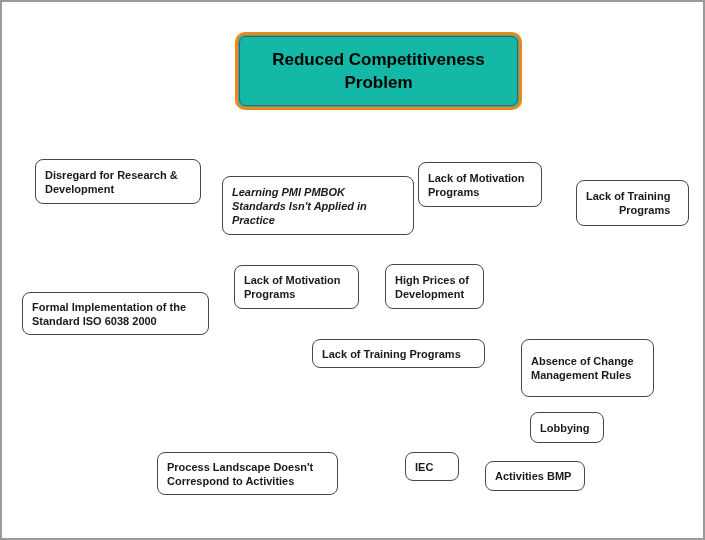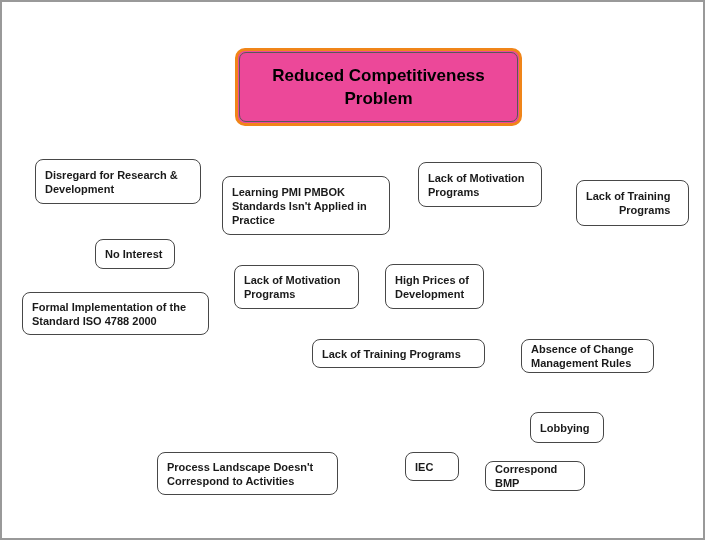--- a/index.html
+++ b/index.html
@@ -8,24 +8,24 @@
     width: 705px;
     height: 540px;
     background: #ffffff;
     border: 2px solid #999999;
     box-sizing: border-box;
     overflow: hidden;
     font-family: "Liberation Sans", sans-serif;
   }
   .main-topic {
     position: absolute;
-    left: 233px; top: 46px;
+    left: 233px; top: 30px;
     width: 287px; height: 78px;
     box-sizing: border-box;
-    background: #ec4899;
+    background: #14b8a6;
     border: 3px solid #f08519;
     border-radius: 10px;
     padding: 1px;
   }
   .main-topic-inner {
     width: 100%; height: 100%;
     box-sizing: border-box;
     border: 1px solid #595959;
     border-radius: 7px;
     display: flex;
@@ -56,35 +56,34 @@
 </head>
 <body>
 
 <div class="canvas">
   <div class="main-topic" style="border-color: rgb(240, 133, 25);">
     <div class="main-topic-inner">Reduced Competitiveness Problem</div>
   </div>
 
 <div class="node" style="left: 33px; top: 157px; width: 166px; height: 45px; border-color: rgb(71, 71, 71);">Disregard for Research &amp;
 Development</div>
-    <div class="node" style="left: 93px; top: 237px; width: 80px; height: 30px; border-color: rgb(71, 71, 71);">No Interest</div>
-    <div class="node" style="left: 220px; top: 174px; width: 168px; height: 59px; border-color: rgb(71, 71, 71);">Learning PMI PMBOK
+    <div class="node" style="left: 220px; top: 174px; width: 192px; height: 59px; border-color: rgb(71, 71, 71); font-style: italic;">Learning PMI PMBOK
 Standards Isn't Applied in
 Practice</div>
     <div class="node" style="left: 416px; top: 160px; width: 124px; height: 45px; border-color: rgb(71, 71, 71);">Lack of Motivation
 Programs</div>
     <div class="node" style="left: 574px; top: 178px; width: 113px; height: 46px; border-color: rgb(71, 71, 71); text-align: right;">Lack of Training
 Programs</div>
     <div class="node" style="left: 232px; top: 263px; width: 125px; height: 44px; border-color: rgb(71, 71, 71);">Lack of Motivation
 Programs</div>
     <div class="node" style="left: 383px; top: 262px; width: 99px; height: 45px; border-color: rgb(71, 71, 71);">High Prices of
 Development</div>
     <div class="node" style="left: 20px; top: 290px; width: 187px; height: 43px; border-color: rgb(71, 71, 71);">Formal Implementation of the
-Standard ISO 4788 2000</div>
+Standard ISO 6038 2000</div>
     <div class="node" style="left: 310px; top: 337px; width: 173px; height: 29px; border-color: rgb(71, 71, 71);">Lack of Training Programs</div>
-    <div class="node" style="left: 519px; top: 337px; width: 133px; height: 34px; border-color: rgb(71, 71, 71);">Absence of Change
+    <div class="node" style="left: 519px; top: 337px; width: 133px; height: 58px; border-color: rgb(71, 71, 71);">Absence of Change
 Management Rules</div>
     <div class="node" style="left: 528px; top: 410px; width: 74px; height: 31px; border-color: rgb(71, 71, 71);">Lobbying</div>
     <div class="node" style="left: 155px; top: 450px; width: 181px; height: 43px; border-color: rgb(71, 71, 71);">Process Landscape Doesn't
 Correspond to Activities</div>
     <div class="node" style="left: 403px; top: 450px; width: 54px; height: 29px; border-color: rgb(71, 71, 71);">IEC</div>
-    <div class="node" style="left: 483px; top: 459px; width: 100px; height: 30px; border-color: rgb(71, 71, 71);">Correspond BMP</div>
+    <div class="node" style="left: 483px; top: 459px; width: 100px; height: 30px; border-color: rgb(71, 71, 71);">Activities BMP</div>
   </div>
 
 </body></html>

